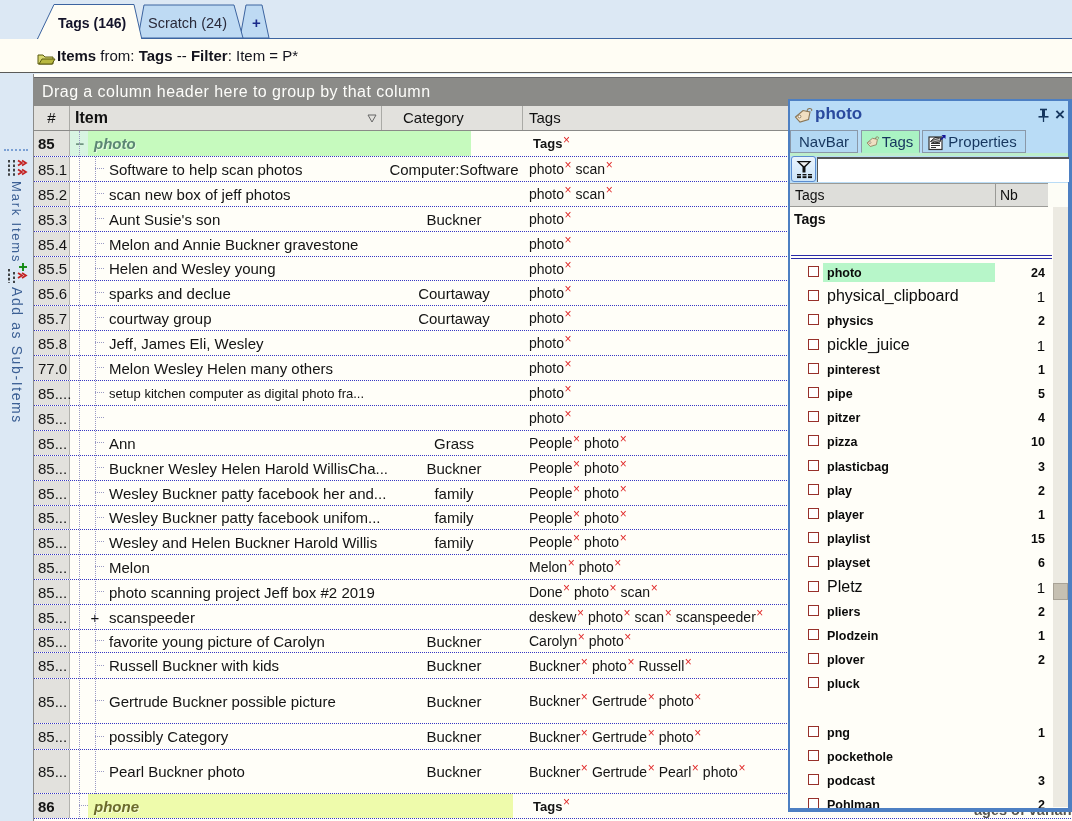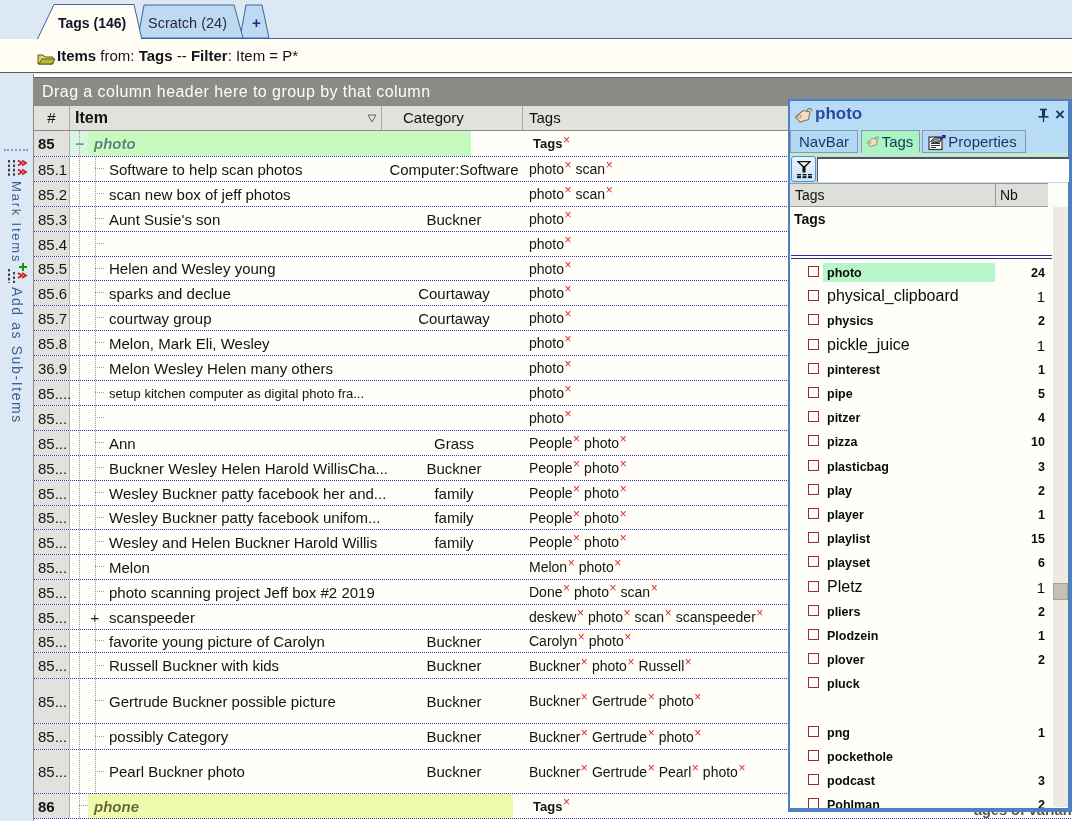--- a/index.html
+++ b/index.html
@@ -121,20 +121,21 @@
     <div class="row" style="top:133px;height:25px">
       <div class="num" style="">85.3</div>
       <div class="stub" style="left:61px;width:9px"></div>
       <div class="item" style="">Aunt Susie's son</div>
       <div class="cat">Buckner</div>
       <div class="tg">photo<sup>×</sup></div>
     </div>
     <div class="row" style="top:158px;height:25px">
       <div class="num" style="">85.4</div>
       <div class="stub" style="left:61px;width:9px"></div>
+      <div class="item" style="">Melon and Annie Buckner gravestone</div>
       <div class="tg">photo<sup>×</sup></div>
     </div>
     <div class="row" style="top:183px;height:24px">
       <div class="num" style="">85.5</div>
       <div class="stub" style="left:61px;width:9px"></div>
       <div class="item" style="">Helen and Wesley young</div>
       <div class="tg">photo<sup>×</sup></div>
     </div>
     <div class="row" style="top:207px;height:25px">
       <div class="num" style="">85.6</div>
@@ -146,25 +147,25 @@
     <div class="row" style="top:232px;height:25px">
       <div class="num" style="">85.7</div>
       <div class="stub" style="left:61px;width:9px"></div>
       <div class="item" style="">courtway group</div>
       <div class="cat">Courtaway</div>
       <div class="tg">photo<sup>×</sup></div>
     </div>
     <div class="row" style="top:257px;height:25px">
       <div class="num" style="">85.8</div>
       <div class="stub" style="left:61px;width:9px"></div>
-      <div class="item" style="">Melon, Mark Eli, Wesley</div>
+      <div class="item" style="">Jeff, James Eli, Wesley</div>
       <div class="tg">photo<sup>×</sup></div>
     </div>
     <div class="row" style="top:282px;height:25px">
-      <div class="num" style="">36.9</div>
+      <div class="num" style="">77.0</div>
       <div class="stub" style="left:61px;width:9px"></div>
       <div class="item" style="">Melon Wesley Helen many others</div>
       <div class="tg">photo<sup>×</sup></div>
     </div>
     <div class="row" style="top:307px;height:25px">
       <div class="num" style="">85....</div>
       <div class="stub" style="left:61px;width:9px"></div>
       <div class="item" style="font-size:13px;">setup kitchen computer as digital photo fra...</div>
       <div class="tg">photo<sup>×</sup></div>
     </div>

